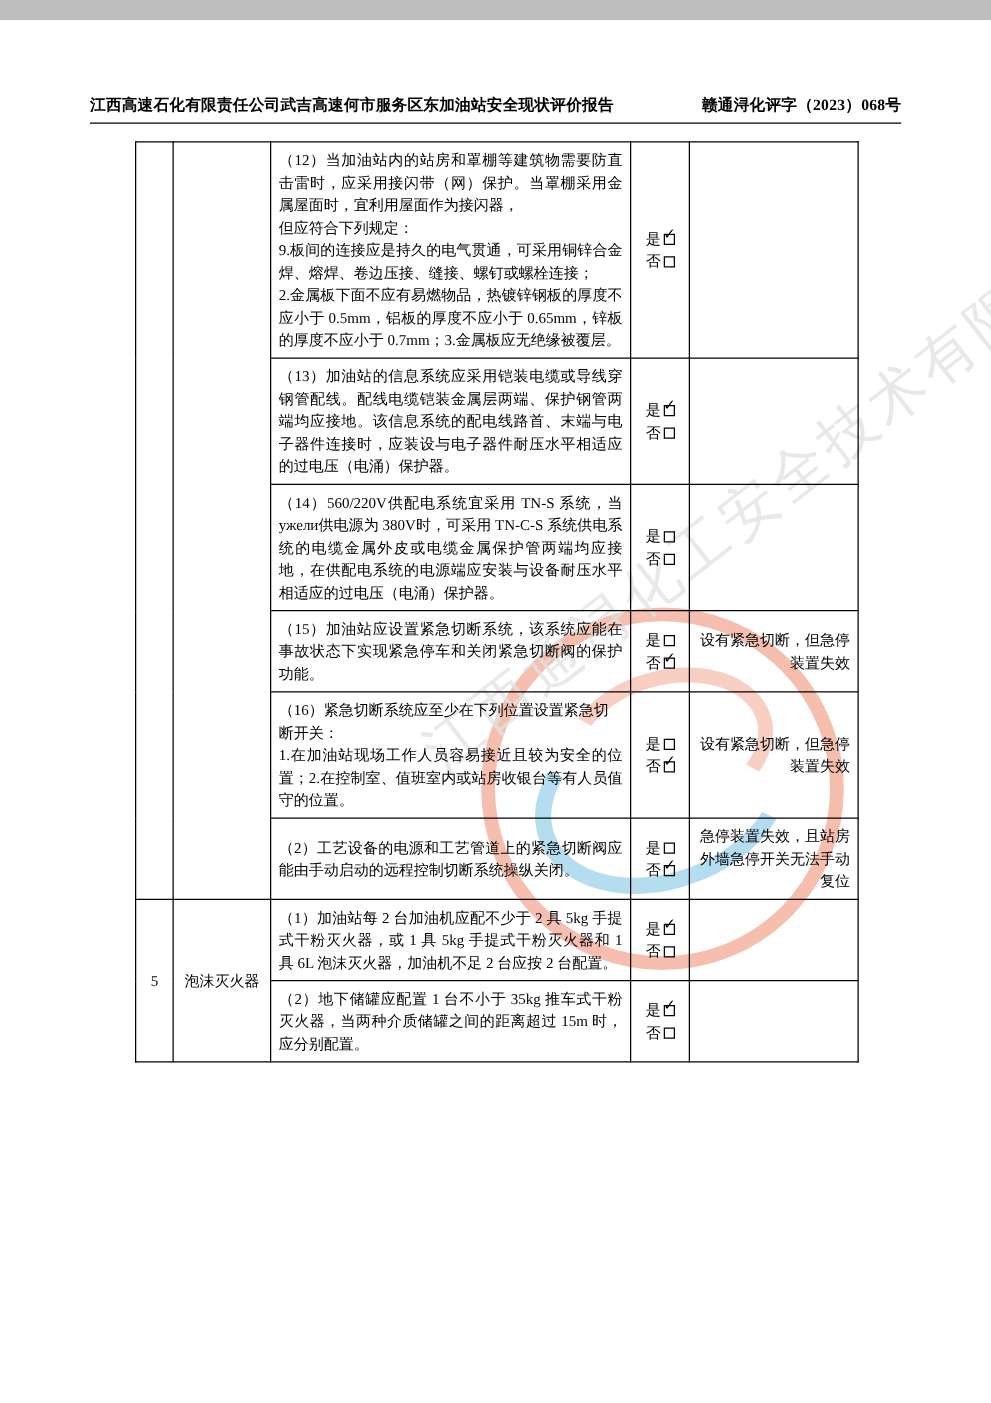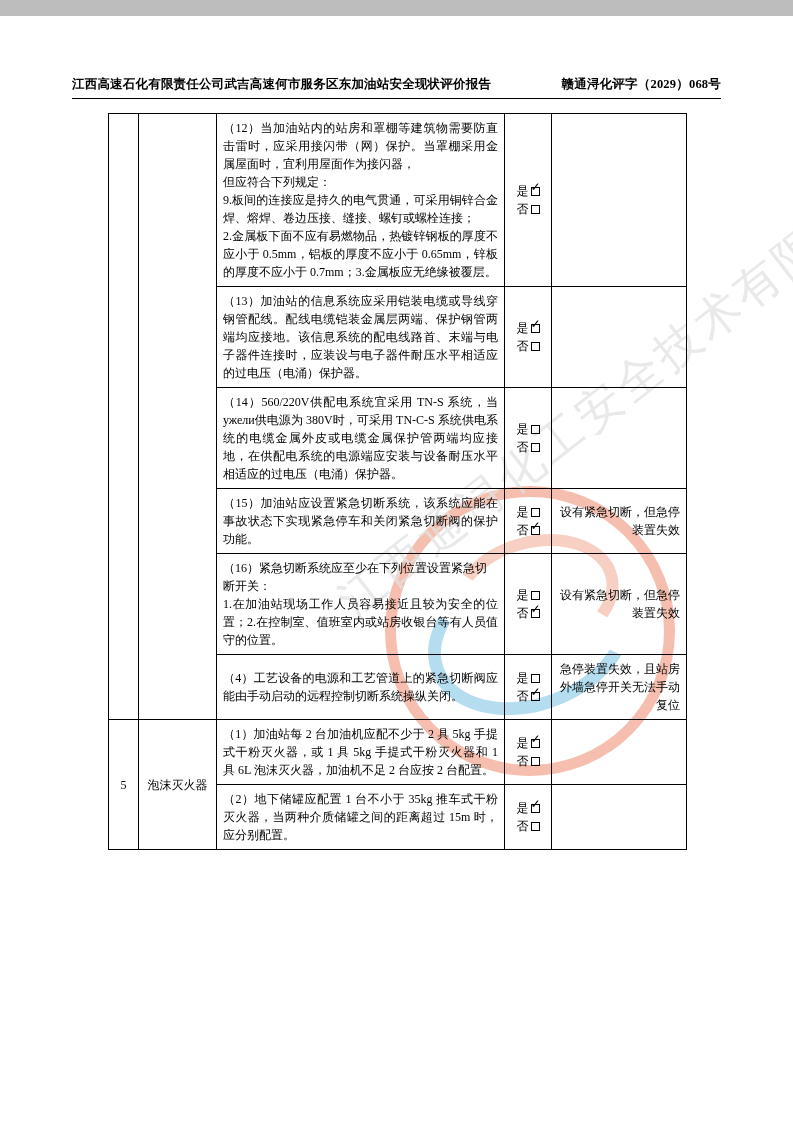--- a/index.html
+++ b/index.html
@@ -184,21 +184,21 @@
     font-family: "Liberation Serif", serif;
   }
 </style>
 </head>
 <body>
 
 <div class="page">
 
   <div class="header">
     <div class="hdr-left">江西高速石化有限责任公司武吉高速何市服务区东加油站安全现状评价报告</div>
-    <div class="hdr-right">赣通浔化评字（2029）068号</div>
+    <div class="hdr-right">赣通浔化评字（2023）068号</div>
   </div>
   <div class="header-rule"></div>
 
   <div class="watermark">
     <div class="wm-ring"></div>
     <div class="wm-swoosh"></div>
     <div class="wm-swoosh2"></div>
     <div class="wm-text">江西通浔化工安全技术有限公司</div>
   </div>
 
@@ -269,21 +269,21 @@
           </td>
           <td class="chk">
             <span class="chk-line"><span>是</span><span class="box"></span></span>
             <span class="chk-line"><span>否</span><span class="box checked"></span></span>
           </td>
           <td class="note">设有紧急切断，但急停装置失效</td>
         </tr>
 
         <tr>
           <td class="item">
-            <div>（4）工艺设备的电源和工艺管道上的紧急切断阀应能由手动启动的远程控制切断系统操纵关闭。</div>
+            <div>（2）工艺设备的电源和工艺管道上的紧急切断阀应能由手动启动的远程控制切断系统操纵关闭。</div>
           </td>
           <td class="chk">
             <span class="chk-line"><span>是</span><span class="box"></span></span>
             <span class="chk-line"><span>否</span><span class="box checked"></span></span>
           </td>
           <td class="note">急停装置失效，且站房外墙急停开关无法手动复位</td>
         </tr>
 
         <tr>
           <td class="no" rowspan="2">5</td>

